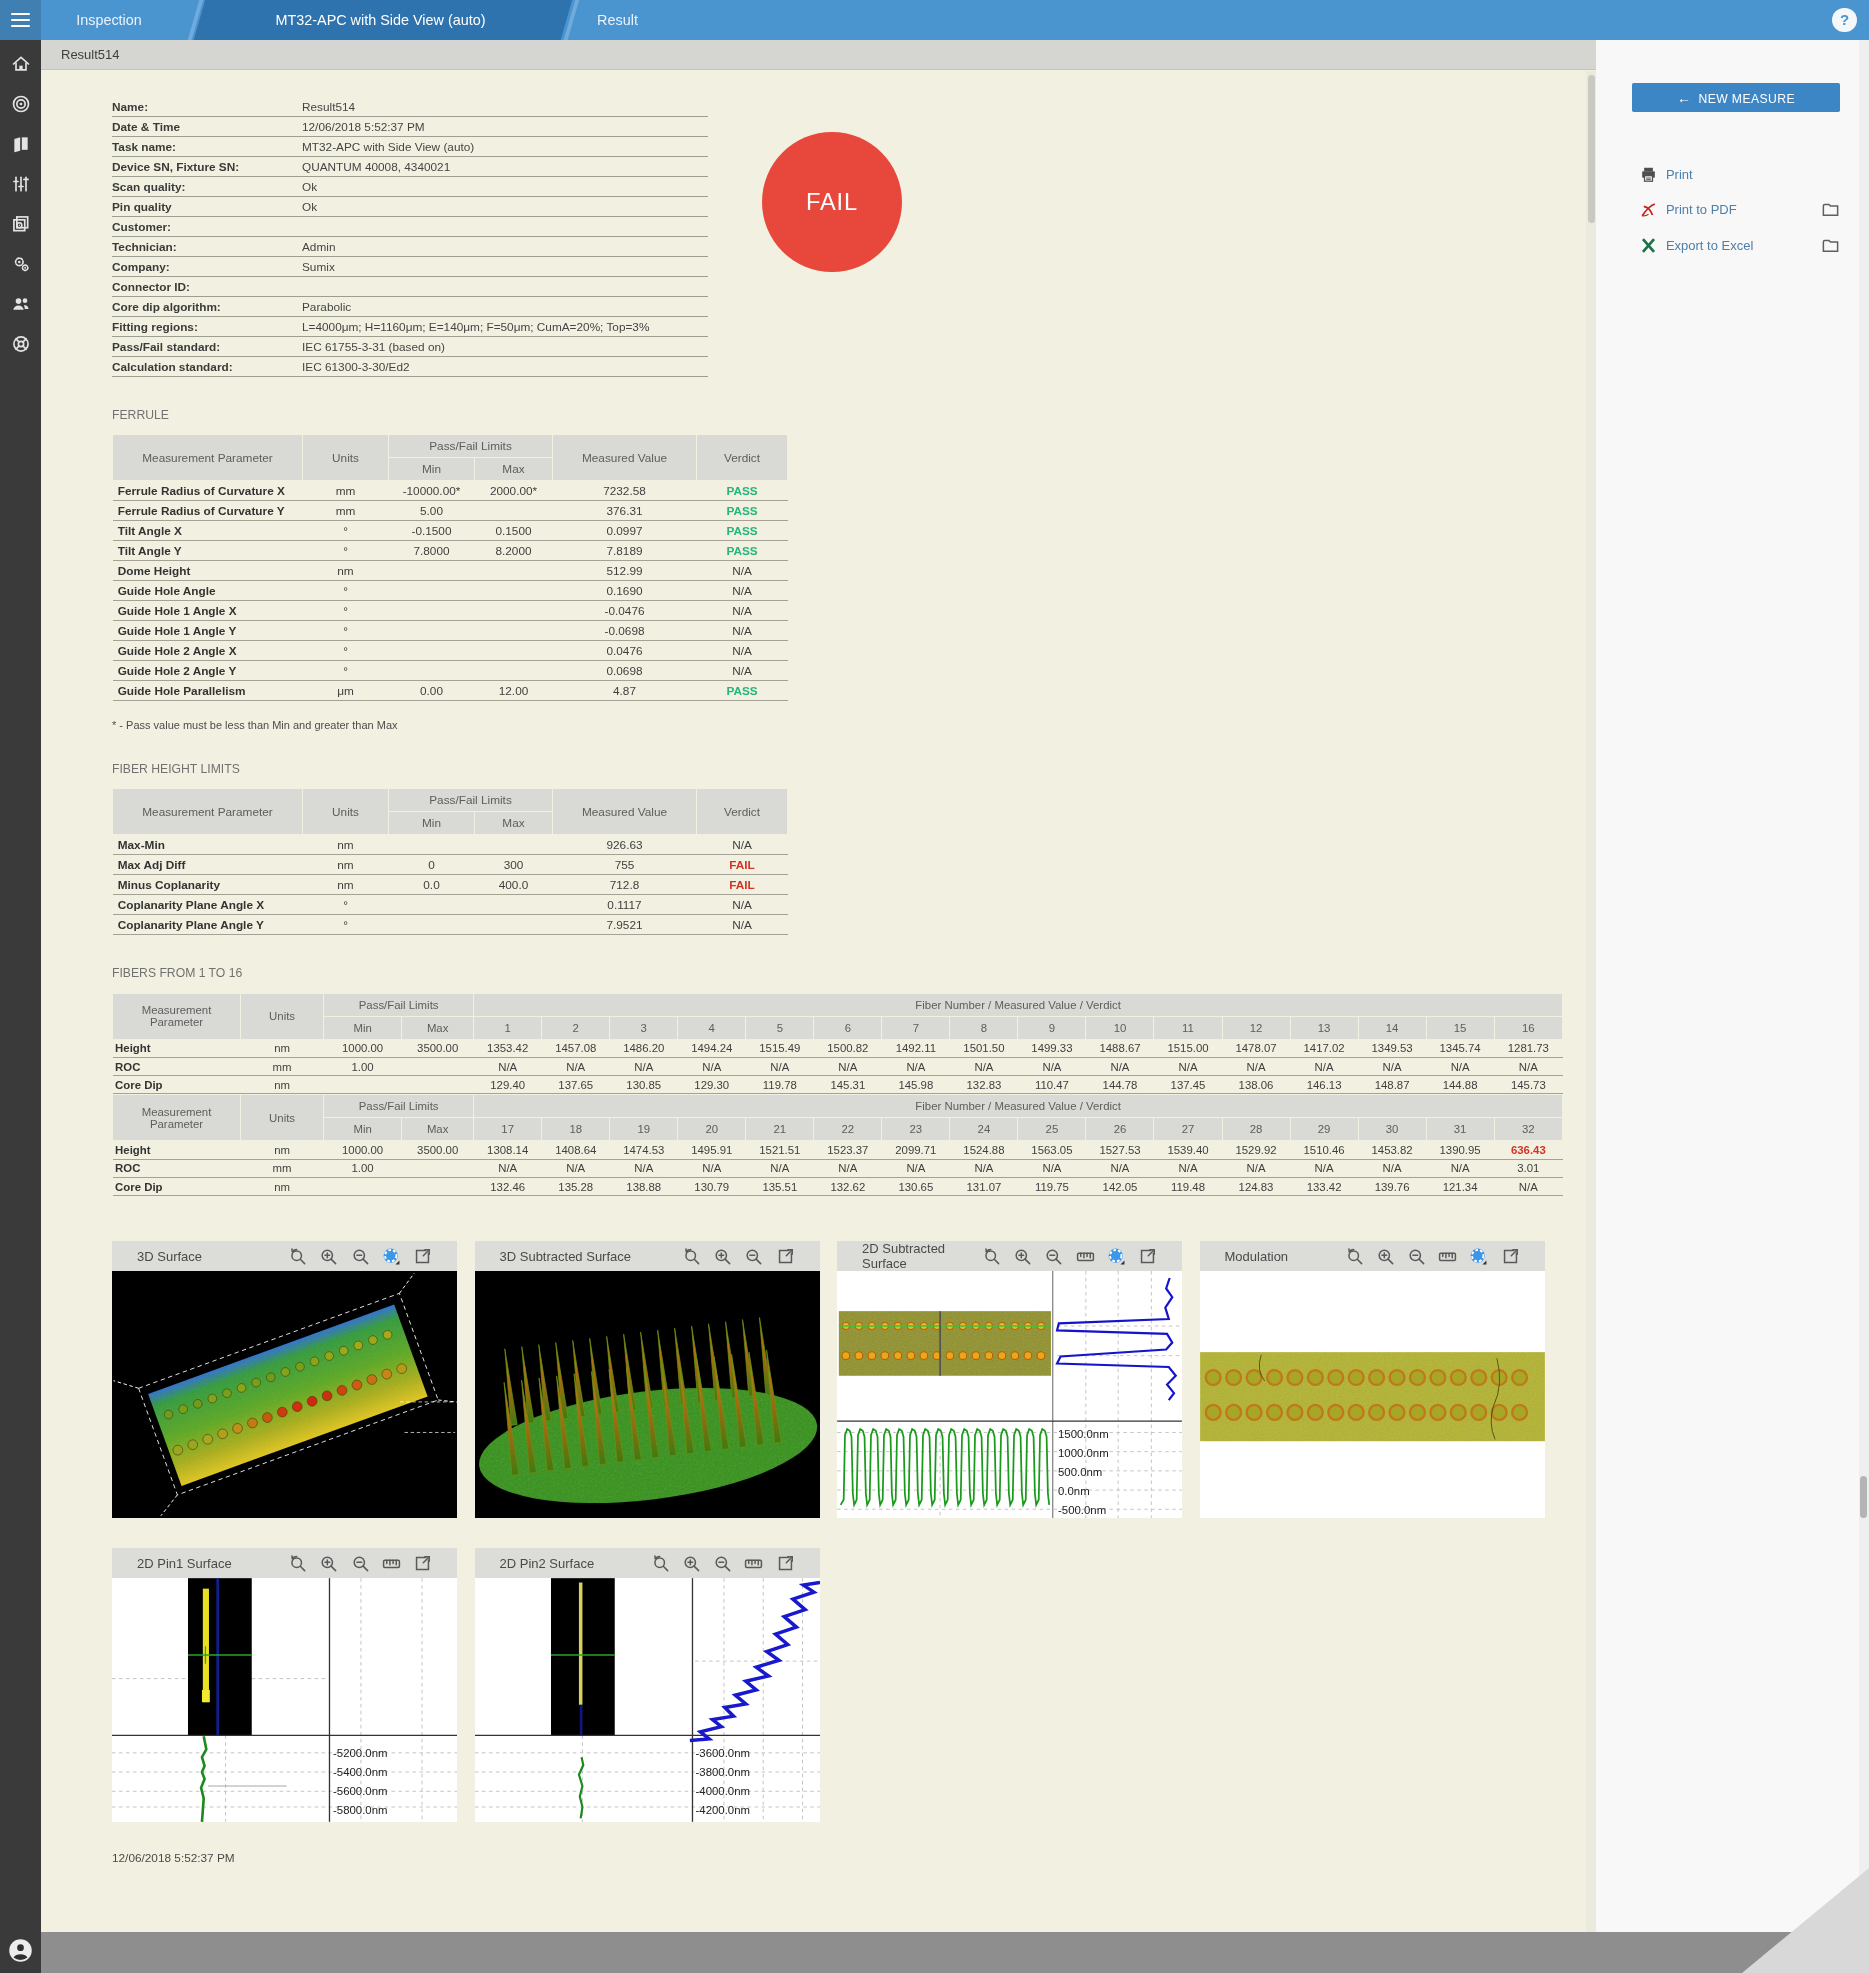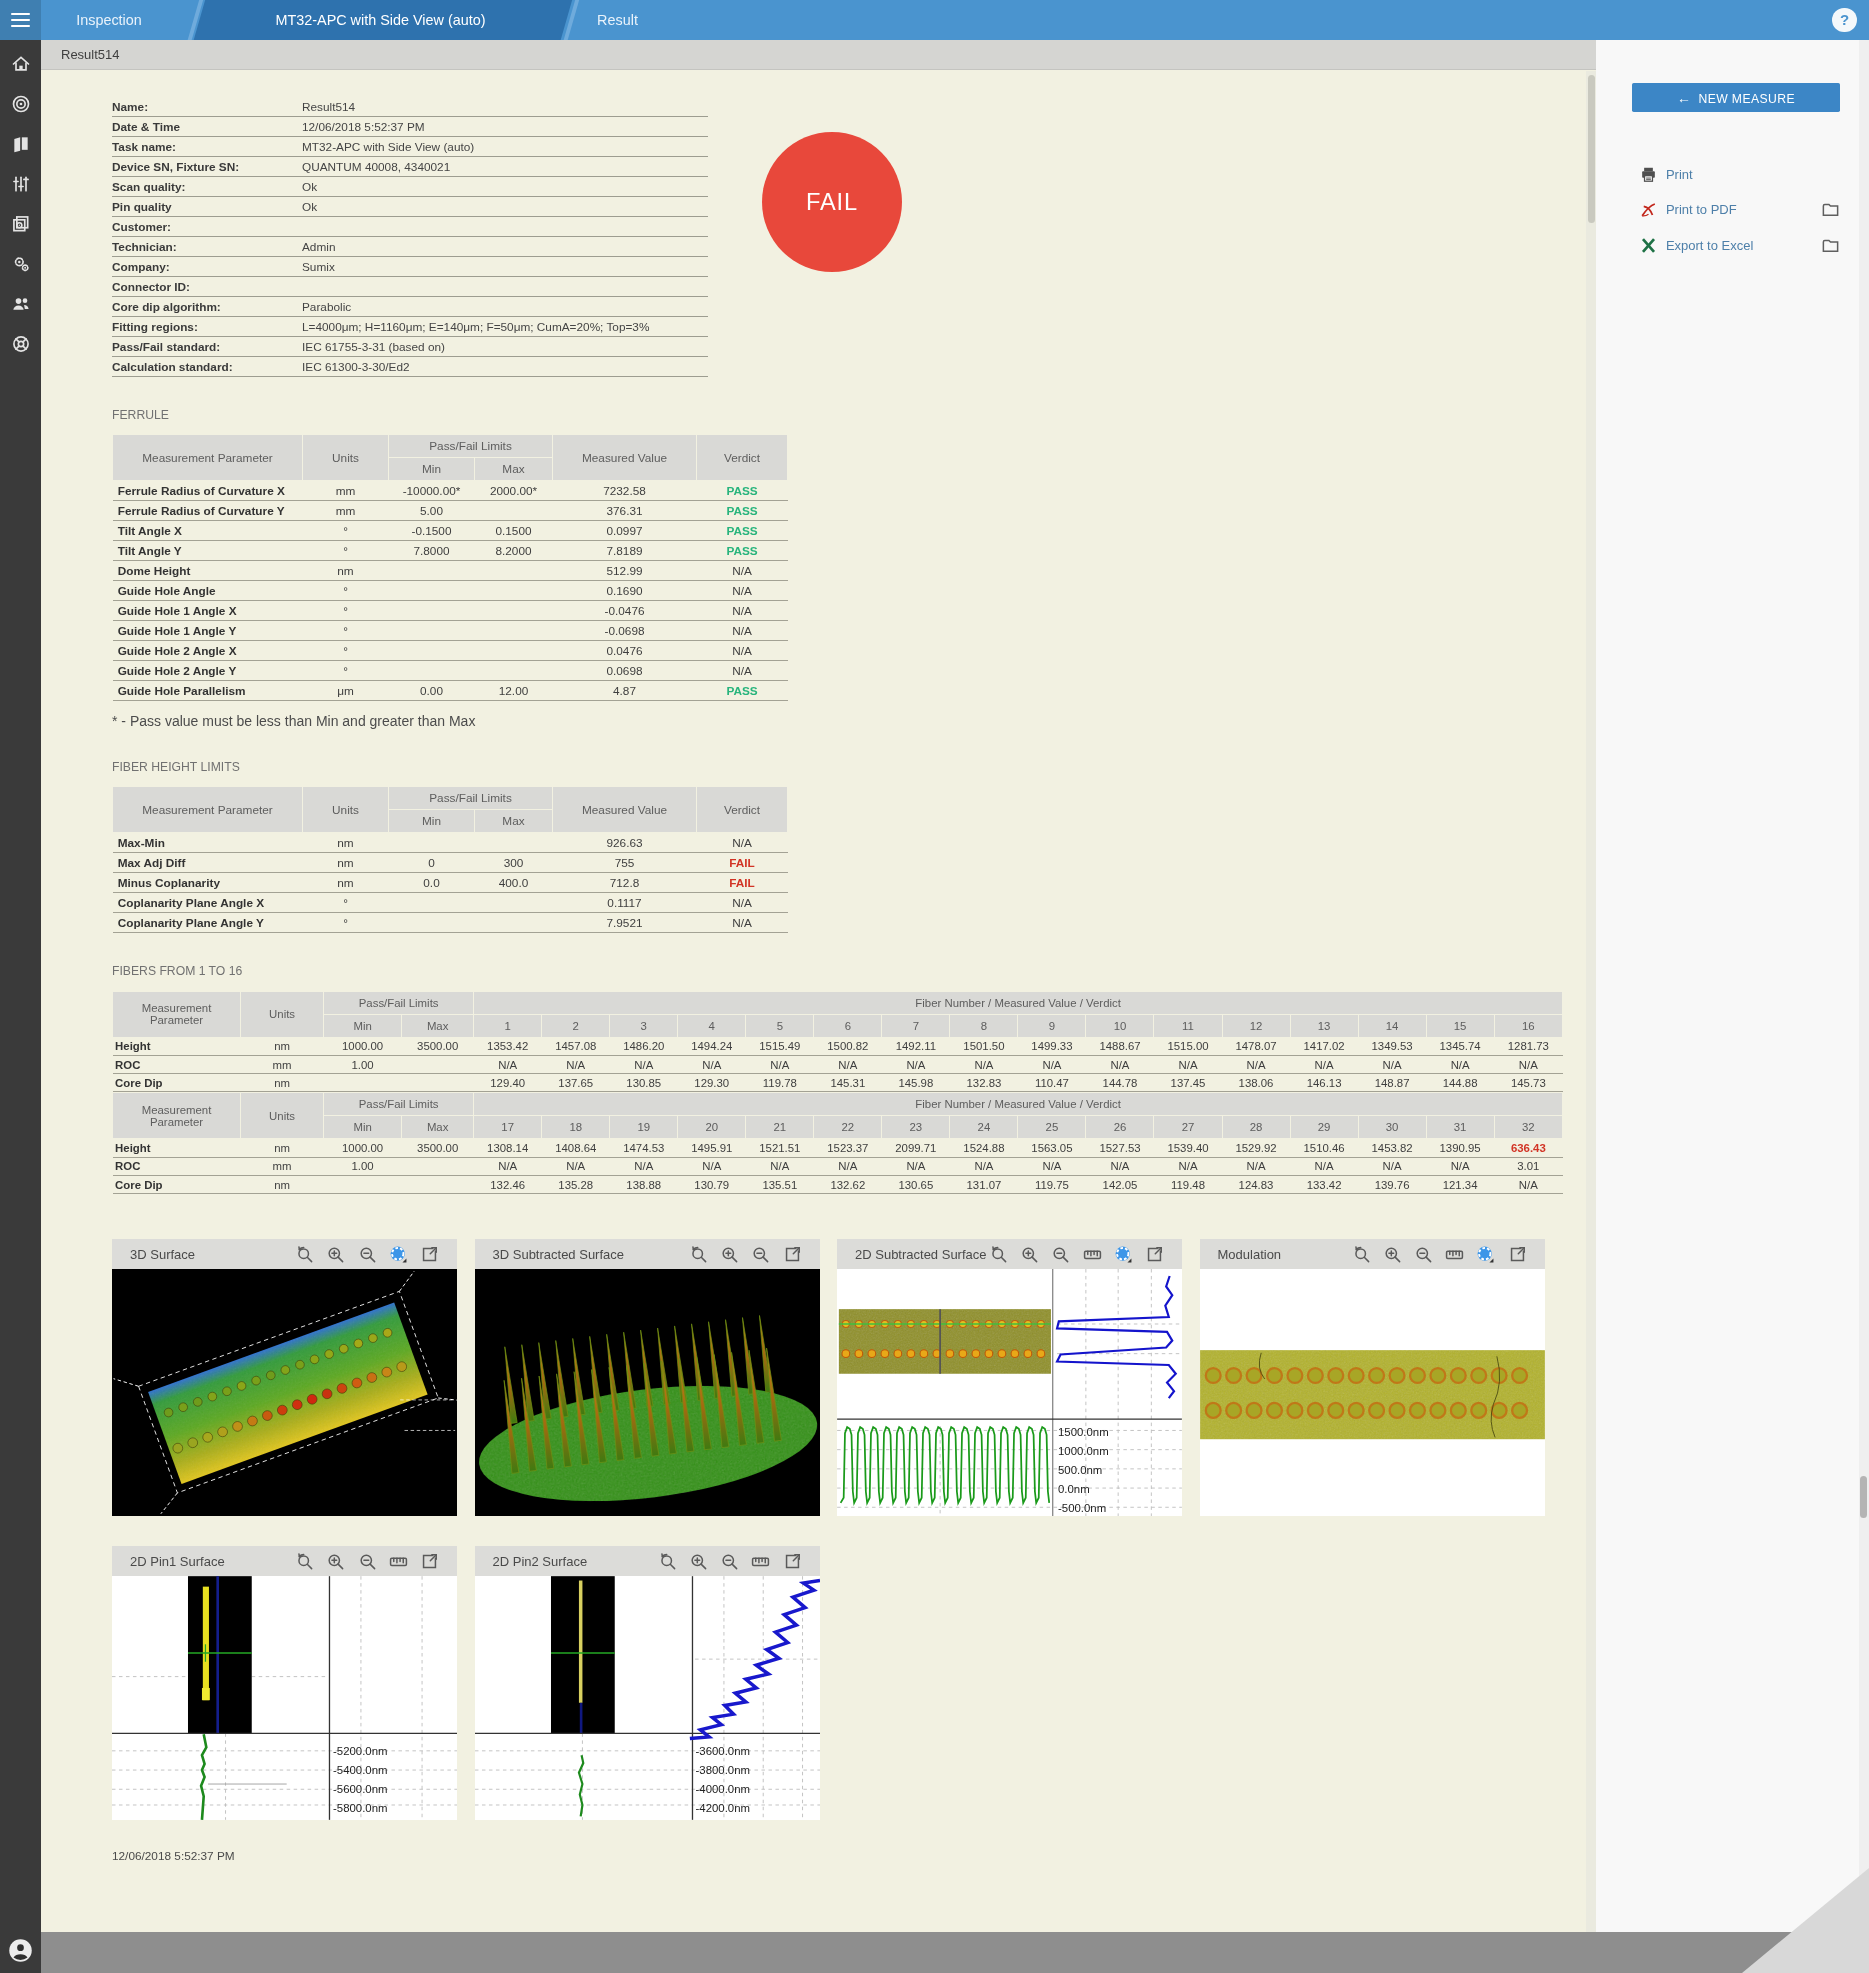--- a/index.html
+++ b/index.html
@@ -44,27 +44,27 @@
   
   table.mtab{border-collapse:collapse;font-size:11.8px;color:#3f3f3f;table-layout:fixed}
   table.mtab th{background:#d9d9d6;font-weight:normal;color:#5d5d5d;border:1.7px solid #f2f1e1;height:23px;padding:0 5.2px;text-align:center}
   table.mtab td{height:20px;border-bottom:0.9px solid #a3a294;padding:0 5.2px;text-align:center}
   table.mtab td.param{font-weight:bold;color:#333;text-align:left}
   table.fib{font-size:11.4px}
   table.fib td{height:18.3px;padding:0 2.6px}
   .v-pass{color:#27b47c;font-weight:bold}
   .v-fail{color:#d23425;font-weight:bold}
   .red-val{color:#d23425;font-weight:bold}
-  .footnote{font-size:14px;color:#4c4c4c;margin-top:12px}
+  .footnote{font-size:11px;color:#4c4c4c;margin-top:18px}
 
   
   .panels-row{display:flex;gap:17.5px;margin-top:45px}
   .panels-row.second{margin-top:30px}
   .panel{width:345px;flex:none}
-  .panel-h{height:30px;background:#dcdcd9;display:flex;align-items:center;padding:0 18px;font-size:13px;color:#4a4a4a}
+  .panel-h{height:30px;background:#dcdcd9;display:flex;align-items:center;padding:0 25px;font-size:13px;color:#4a4a4a}
   .panel-tools{margin-left:auto;display:flex;gap:12.2px;align-items:center}
   .tool{width:19px;height:19px;cursor:pointer}
   .tool svg{width:19px;height:19px}
   .panel-img{position:relative;height:247px;background:#fff;overflow:hidden}
   .panel-img.black{background:#000}
   .panels-row.second .panel-img{height:244px}
   .axis-labels{position:absolute;left:221px;top:154px;font-size:11.4px;color:#222;line-height:19px;z-index:5}
   .axis-labels.pins{top:166px}
 
   .footer-block{margin-top:28px;font-size:11.8px;color:#4a4a4a;line-height:17.5px}

